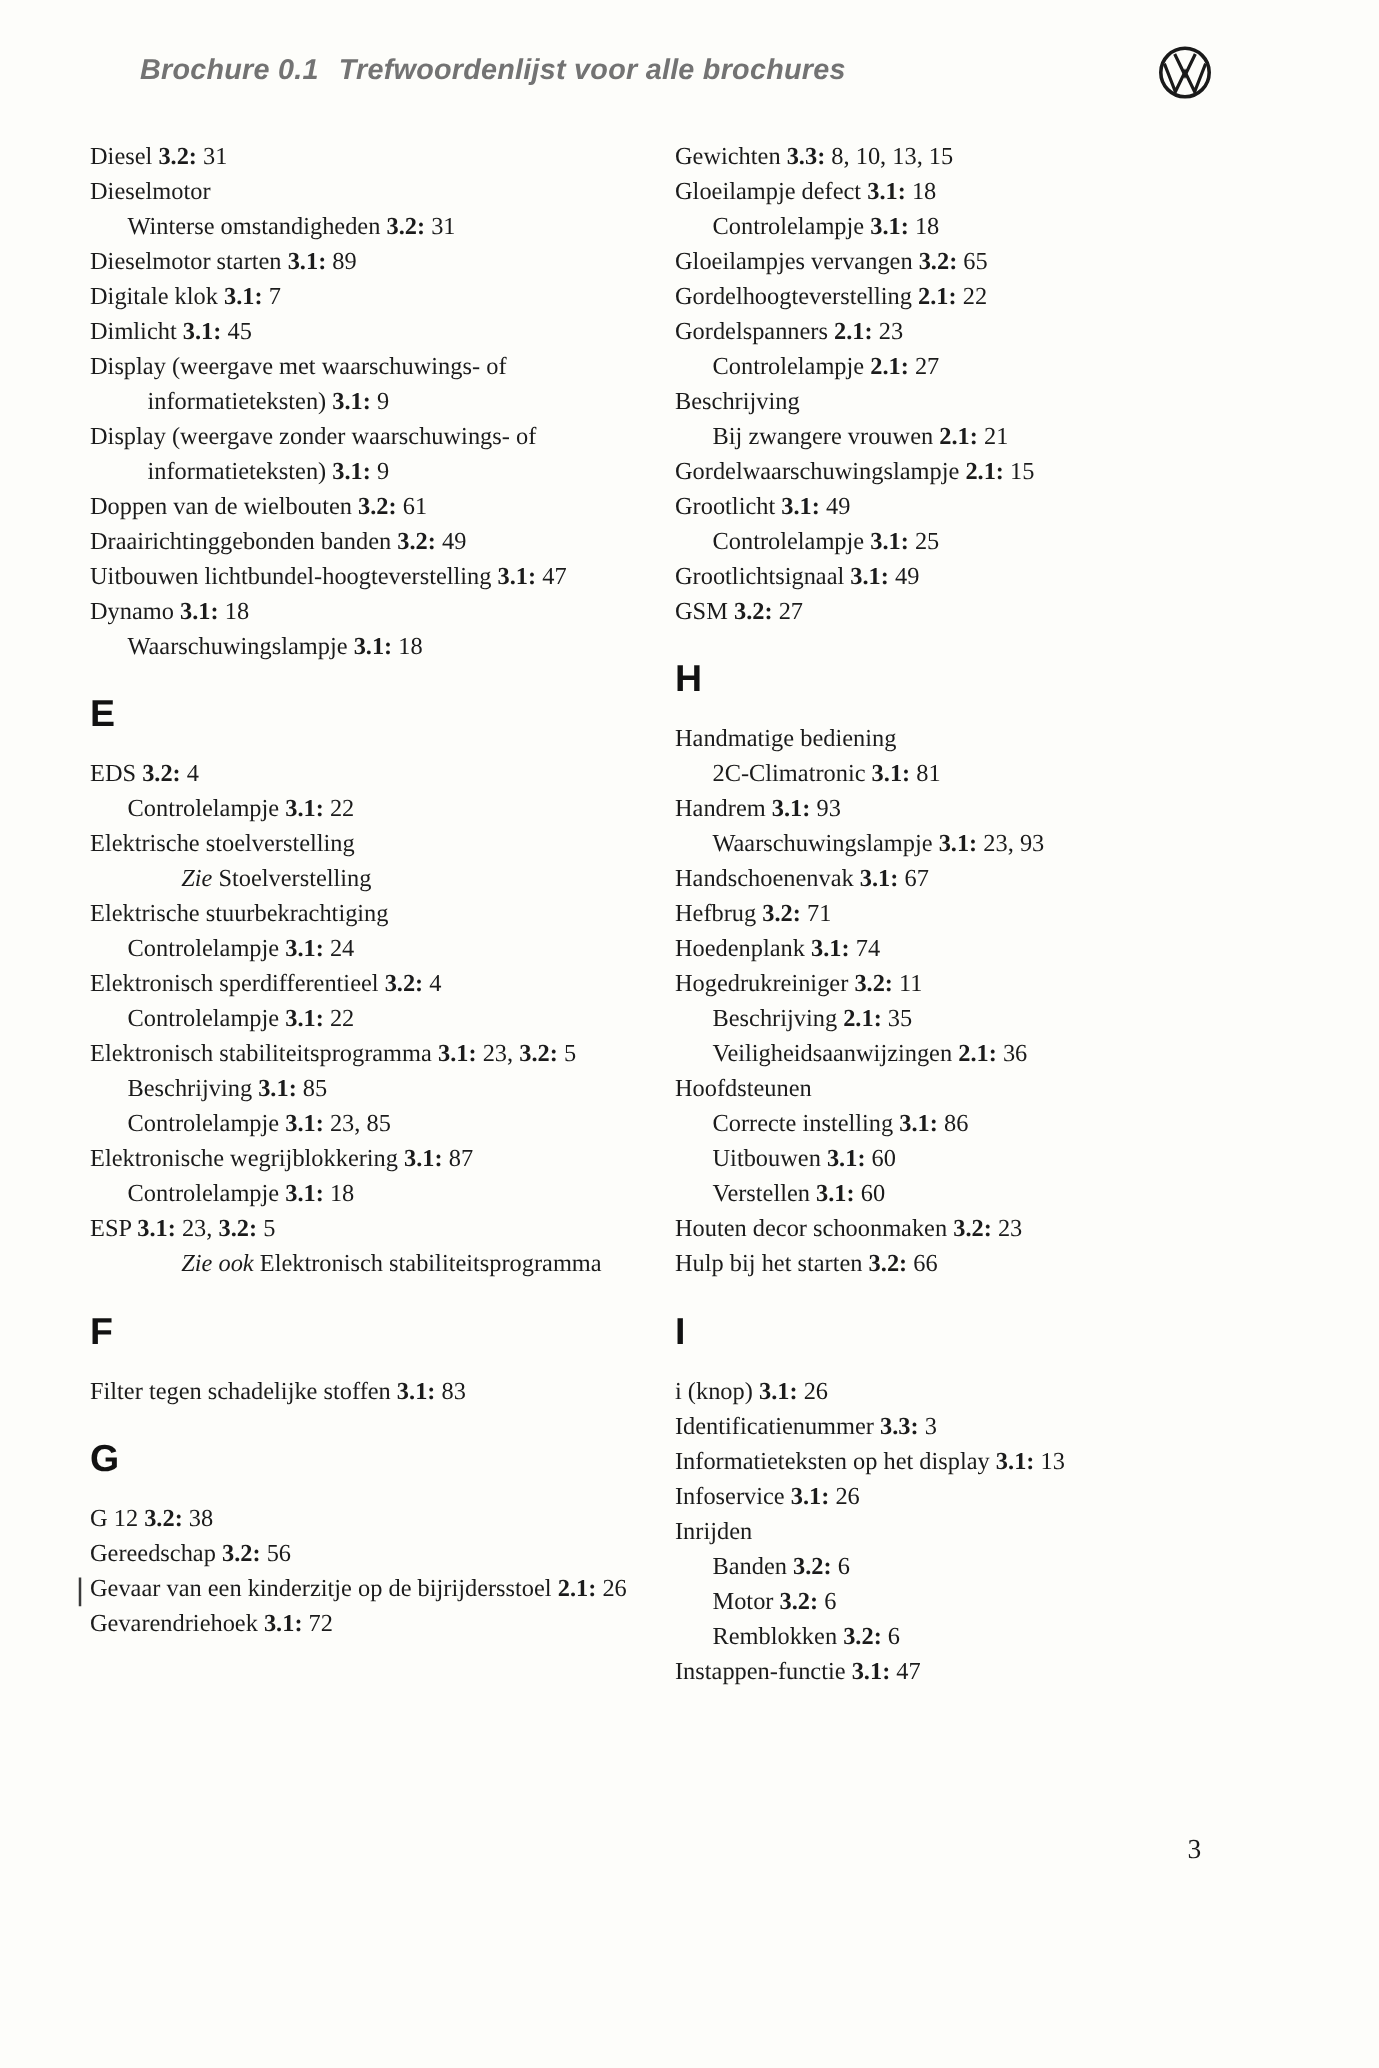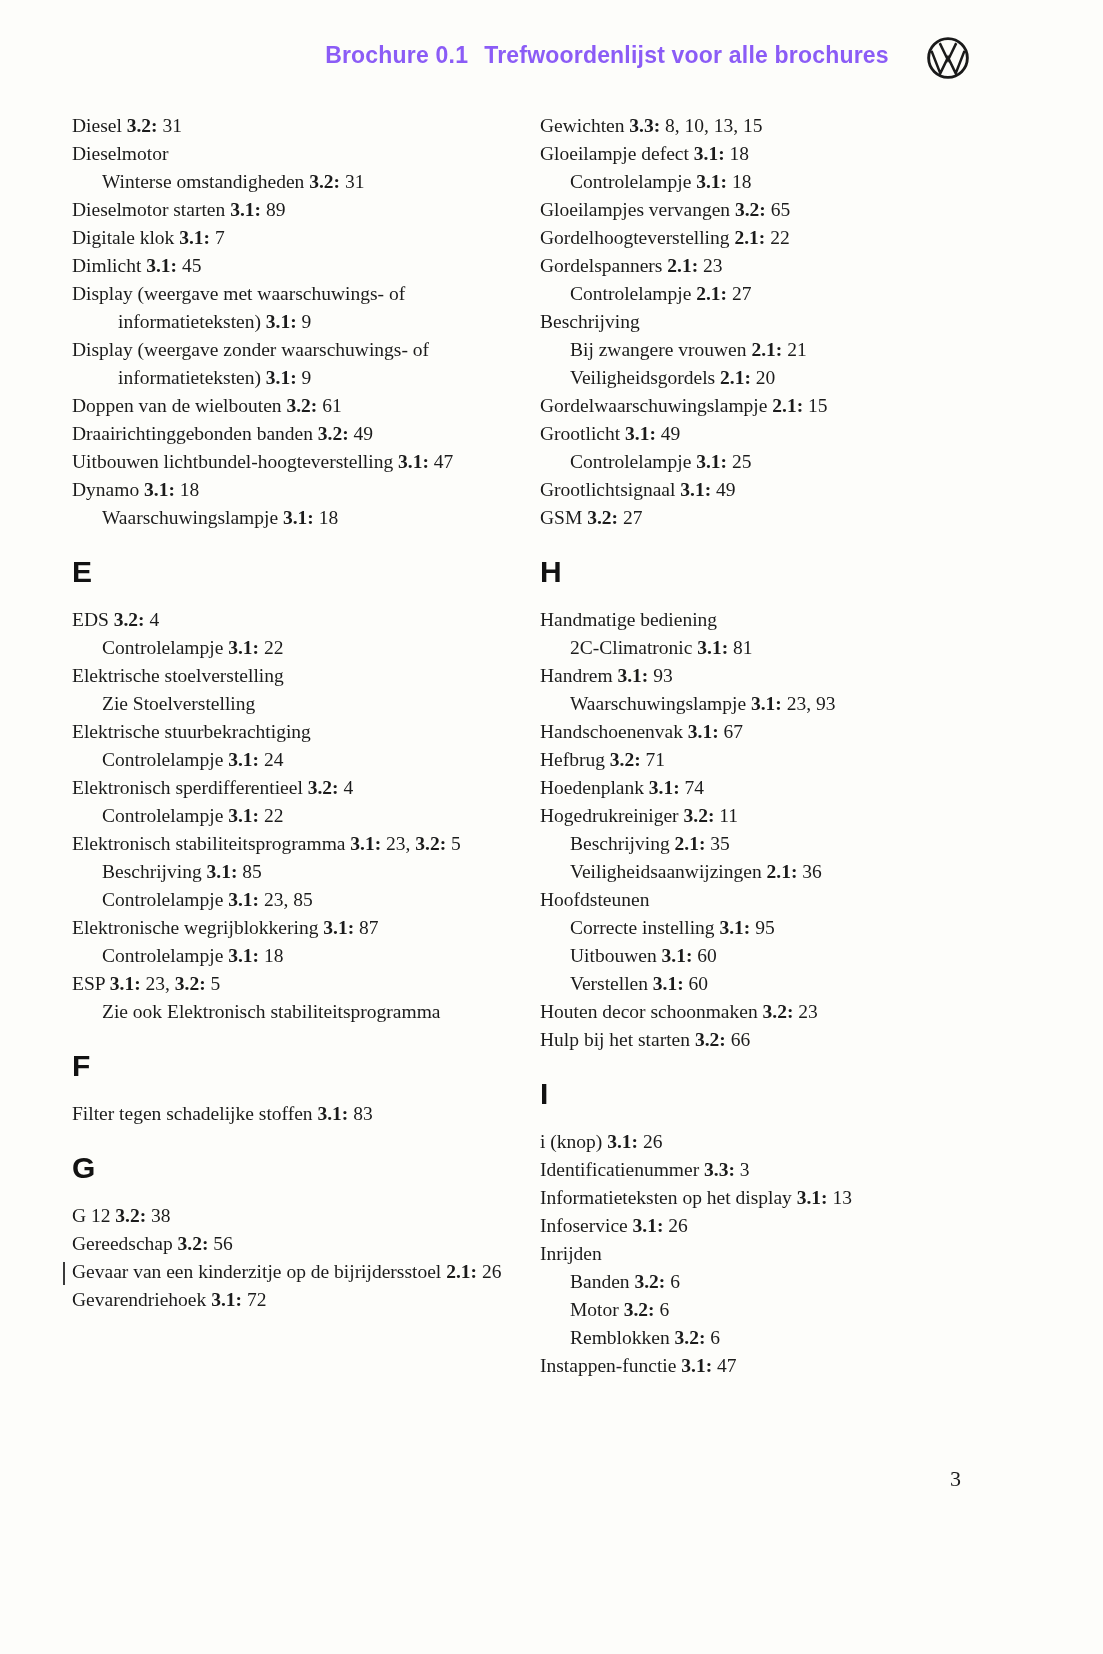--- a/index.html
+++ b/index.html
@@ -7,41 +7,42 @@
     position:relative;
     width:1103px;height:1654px;
     margin:0 auto;
     background:#fdfdfa;
     font-family:"Liberation Serif", serif;
     color:#1b1b1b;
     overflow:hidden;
   }
   .header{
     position:absolute;left:112px;top:42px;width:990px;
-    text-align:center;
+    text-align:left;
     font-family:"Liberation Sans", sans-serif;
-    font-weight:bold;font-size:23px;color:#8b5cf6;
+    font-weight:bold;font-size:23px;color:#737373;
     letter-spacing:.2px;
     white-space:nowrap;
+    font-style:italic;
   }
   .header .brochure{margin-right:16px;}
   .logo{
     position:absolute;left:926px;top:36px;width:44px;height:44px;
   }
   .col{
     position:absolute;top:112px;width:437px;
     font-size:19.5px;line-height:28px;
   }
   .col.left{left:72px;}
   .col.right{left:540px;}
   .entry{position:relative;}
   .indent0{padding-left:46px;text-indent:-46px;}
   .indent1{padding-left:62px;text-indent:-32px;}
   .ref{font-weight:bold;}
-  .it{}
+  .it{font-style:italic;margin-left:43px;}
   .letter{
     font-family:"Liberation Sans", sans-serif;
     font-weight:bold;font-size:30px;line-height:34px;
     color:#121212;
     margin-top:23px;margin-bottom:17px;
   }
   .changebar::before{
     content:"";position:absolute;left:-9px;top:4px;
     width:2px;height:23px;background:#3a3a3a;
   }
@@ -106,39 +107,38 @@
   <div class="col right">
       <div class="entry indent0"><span>Gewichten </span><span class="ref">3.3:</span><span> 8, 10, 13, 15</span></div>
       <div class="entry indent0"><span>Gloeilampje defect </span><span class="ref">3.1:</span><span> 18</span></div>
       <div class="entry indent1"><span>Controlelampje </span><span class="ref">3.1:</span><span> 18</span></div>
       <div class="entry indent0"><span>Gloeilampjes vervangen </span><span class="ref">3.2:</span><span> 65</span></div>
       <div class="entry indent0"><span>Gordelhoogteverstelling </span><span class="ref">2.1:</span><span> 22</span></div>
       <div class="entry indent0"><span>Gordelspanners </span><span class="ref">2.1:</span><span> 23</span></div>
       <div class="entry indent1"><span>Controlelampje </span><span class="ref">2.1:</span><span> 27</span></div>
       <div class="entry indent0"><span>Beschrijving</span></div>
       <div class="entry indent1"><span>Bij zwangere vrouwen </span><span class="ref">2.1:</span><span> 21</span></div>
-      <div class="entry indent1"><span>Veiligheidsgordels </span><span class="ref">2.1:</span><span> 20</span></div>
       <div class="entry indent0"><span>Gordelwaarschuwingslampje </span><span class="ref">2.1:</span><span> 15</span></div>
       <div class="entry indent0"><span>Grootlicht </span><span class="ref">3.1:</span><span> 49</span></div>
       <div class="entry indent1"><span>Controlelampje </span><span class="ref">3.1:</span><span> 25</span></div>
       <div class="entry indent0"><span>Grootlichtsignaal </span><span class="ref">3.1:</span><span> 49</span></div>
       <div class="entry indent0"><span>GSM </span><span class="ref">3.2:</span><span> 27</span></div>
       <div class="letter">H</div>
       <div class="entry indent0"><span>Handmatige bediening</span></div>
       <div class="entry indent1"><span>2C-Climatronic </span><span class="ref">3.1:</span><span> 81</span></div>
       <div class="entry indent0"><span>Handrem </span><span class="ref">3.1:</span><span> 93</span></div>
       <div class="entry indent1"><span>Waarschuwingslampje </span><span class="ref">3.1:</span><span> 23, 93</span></div>
       <div class="entry indent0"><span>Handschoenenvak </span><span class="ref">3.1:</span><span> 67</span></div>
       <div class="entry indent0"><span>Hefbrug </span><span class="ref">3.2:</span><span> 71</span></div>
       <div class="entry indent0"><span>Hoedenplank </span><span class="ref">3.1:</span><span> 74</span></div>
       <div class="entry indent0"><span>Hogedrukreiniger </span><span class="ref">3.2:</span><span> 11</span></div>
       <div class="entry indent1"><span>Beschrijving </span><span class="ref">2.1:</span><span> 35</span></div>
       <div class="entry indent1"><span>Veiligheidsaanwijzingen </span><span class="ref">2.1:</span><span> 36</span></div>
       <div class="entry indent0"><span>Hoofdsteunen</span></div>
-      <div class="entry indent1"><span>Correcte instelling </span><span class="ref">3.1:</span><span> 95</span></div>
+      <div class="entry indent1"><span>Correcte instelling </span><span class="ref">3.1:</span><span> 86</span></div>
       <div class="entry indent1"><span>Uitbouwen </span><span class="ref">3.1:</span><span> 60</span></div>
       <div class="entry indent1"><span>Verstellen </span><span class="ref">3.1:</span><span> 60</span></div>
       <div class="entry indent0"><span>Houten decor schoonmaken </span><span class="ref">3.2:</span><span> 23</span></div>
       <div class="entry indent0"><span>Hulp bij het starten </span><span class="ref">3.2:</span><span> 66</span></div>
       <div class="letter">I</div>
       <div class="entry indent0"><span>i (knop) </span><span class="ref">3.1:</span><span> 26</span></div>
       <div class="entry indent0"><span>Identificatienummer </span><span class="ref">3.3:</span><span> 3</span></div>
       <div class="entry indent0"><span>Informatieteksten op het display </span><span class="ref">3.1:</span><span> 13</span></div>
       <div class="entry indent0"><span>Infoservice </span><span class="ref">3.1:</span><span> 26</span></div>
       <div class="entry indent0"><span>Inrijden</span></div>

